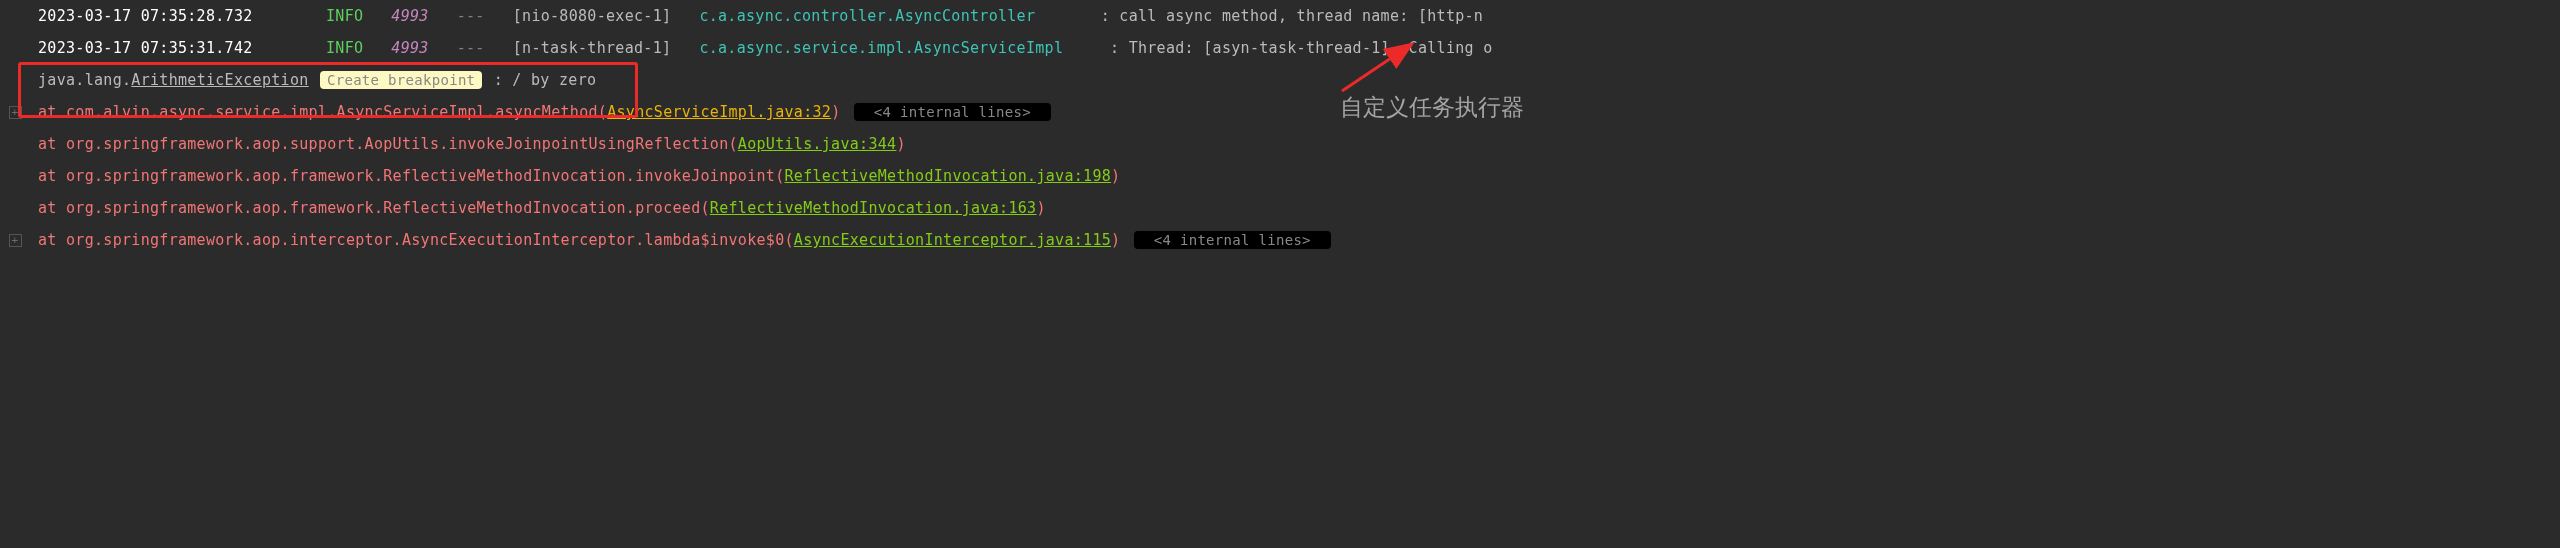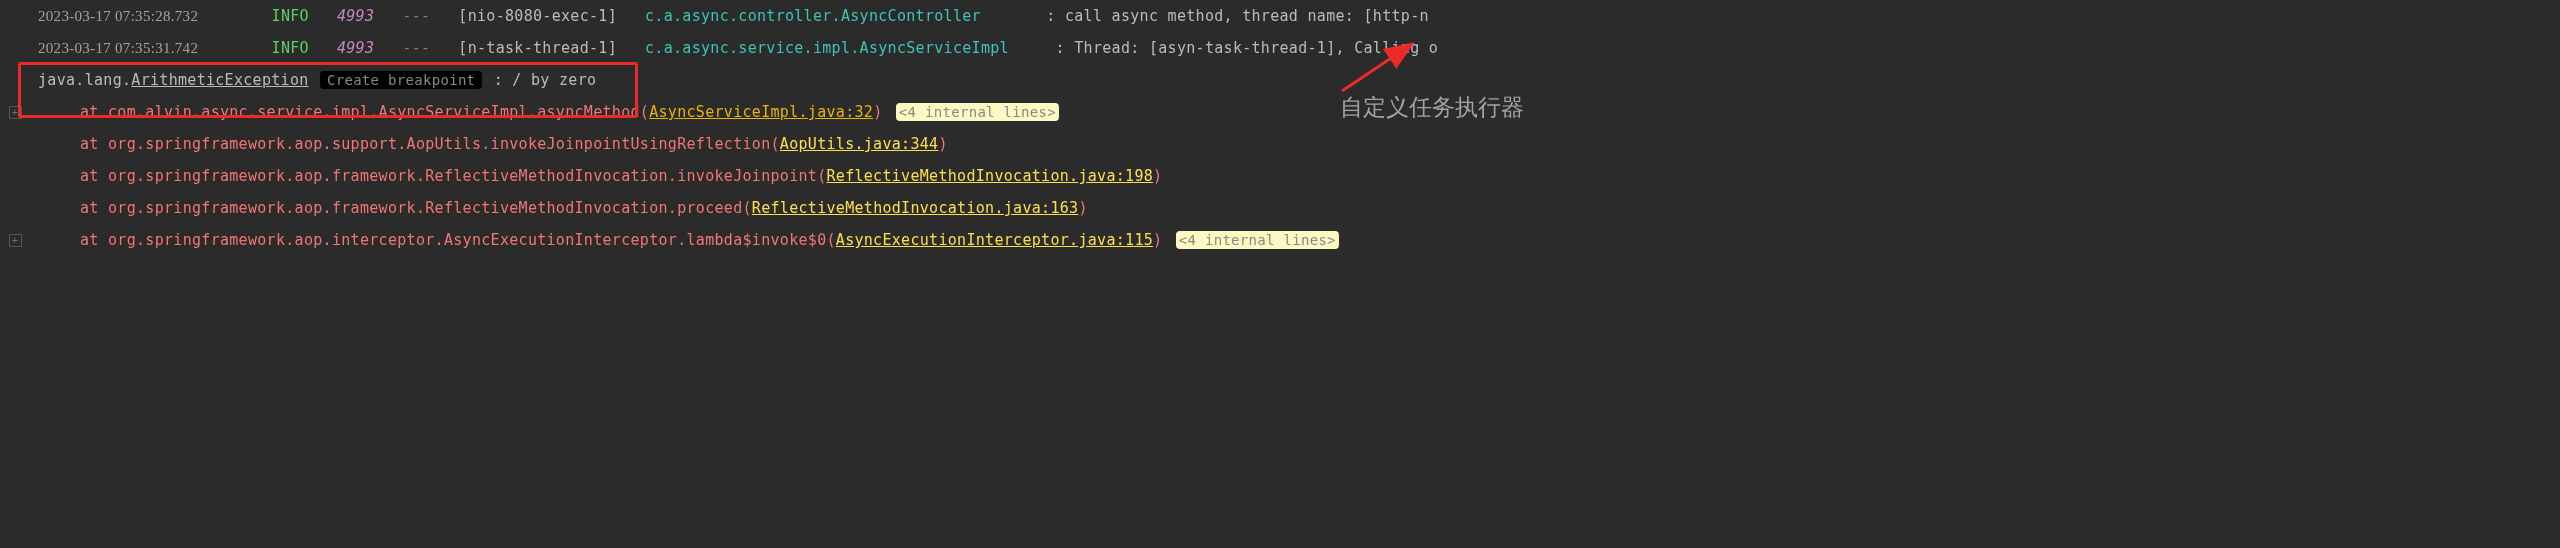--- a/index.html
+++ b/index.html
@@ -38,47 +38,47 @@
       color: #6a6a6a;
       font-size: 11px;
       border: 1px solid #555;
       width: 13px;
       height: 13px;
       display: flex;
       align-items: center;
       justify-content: center;
       line-height: 1;
     }
-    .ts { color: #a3a3a3; font-family: Liberation Serif, serif; }
+    .ts { color: #ffffff; }
     .level-info { color: #5dcf5d; margin-left: 36px; }
     .pid { color: #c586c0; font-style: italic; }
     .dash { color: #808080; }
     .thread { color: #bbbbbb; }
     .logger { color: #3dc4b5; }
     .msg { color: #bbbbbb; }
     .exception-line { color: #bbbbbb; }
     .method-name-line { color: #bbbbbb; text-decoration: line-through; }
     .exception-class { color: #bbbbbb; }
     .exception-link { color: #bbbbbb; text-decoration: underline; cursor: pointer; }
     .breakpoint-btn {
       color: #888;
-      background: #000000;
+      background: #fef9c3;
       padding: 1px 7px;
       border-radius: 4px;
       margin: 0 2px;
       font-size: 14px;
     }
     .exception-msg { color: #bbbbbb; }
-    .stack-at { color: #f37575; margin-left: 42px; }
+    .stack-at { color: #f37575; }
     .link-blue { color: #eab308; text-decoration: underline; cursor: pointer; }
-    .link-gray { color: #fde047; text-decoration: underline; cursor: pointer; }
+    .link-gray { color: #84cc16; text-decoration: underline; cursor: pointer; }
     .internal-lines {
       color: #888;
-      background: #fef9c3;
-      padding: 1px 3px;
+      background: #000000;
+      padding: 1px 20px;
       border-radius: 4px;
       margin-left: 4px;
       font-size: 14px;
     }
     .red-box {
       position: absolute;
       border: 3px solid #ec2a2a;
       border-radius: 3px;
       left: 18px;
       top: 62px;

